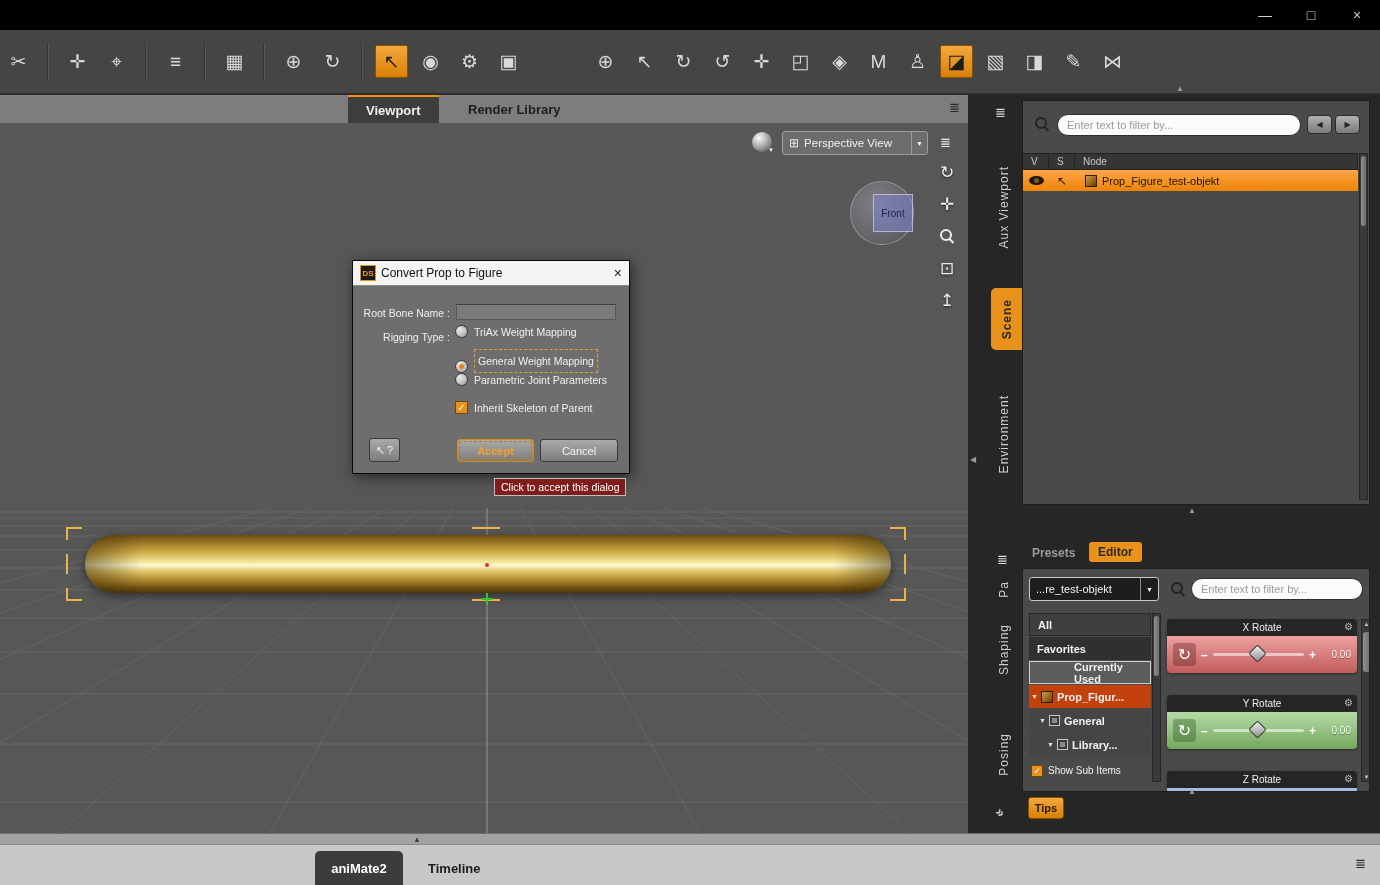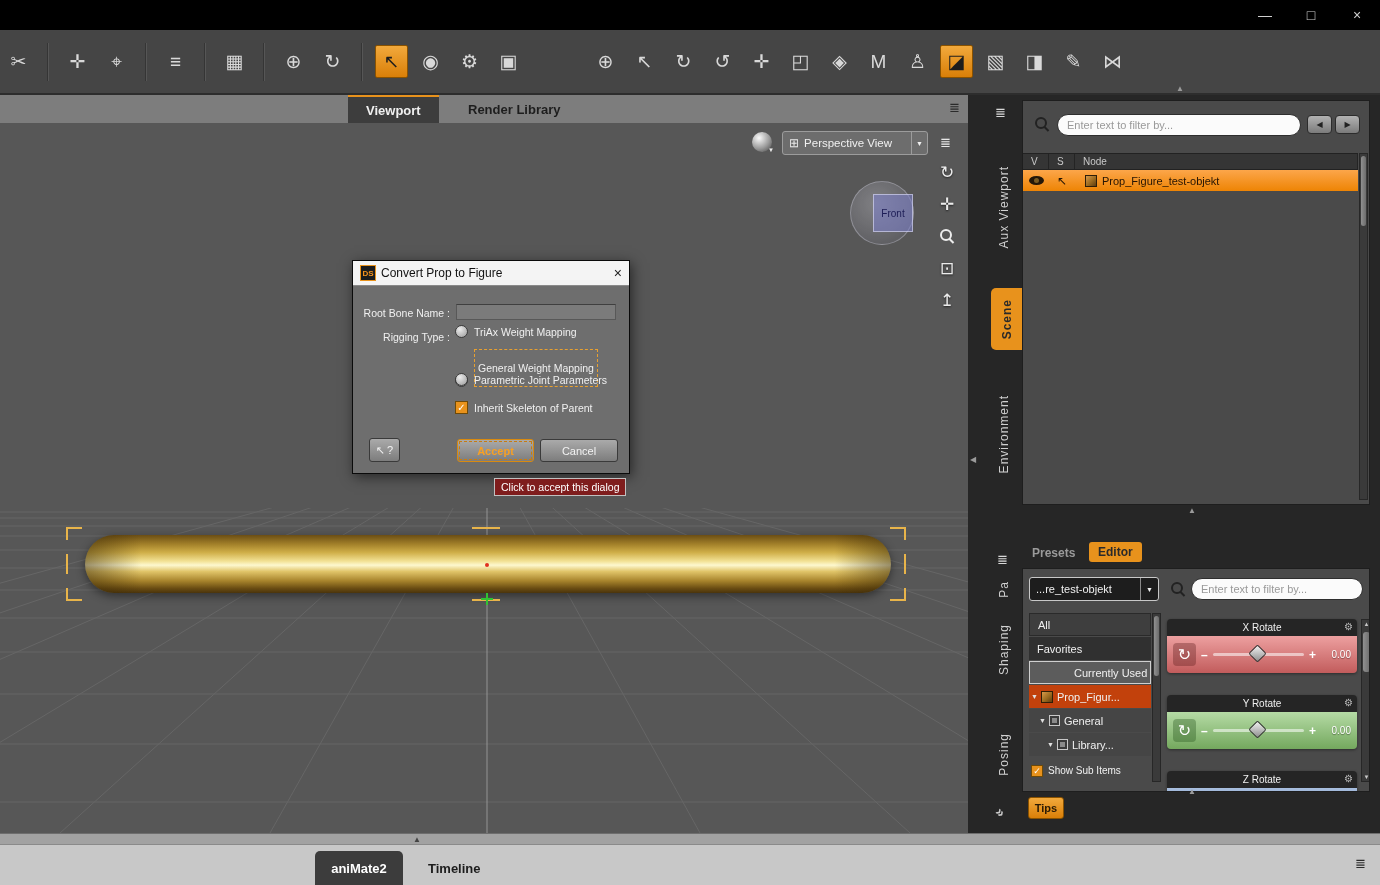--- a/index.html
+++ b/index.html
@@ -65,21 +65,21 @@
   .dlg-title { height:25px; background:#f4f4f4; border-bottom:1px solid #8a8a8a; display:flex; align-items:center; padding:0 7px; gap:5px; cursor:move; }
   .dlg-appicon { width:16px; height:16px; background:#1b1b1b; color:#f7941d; font-size:8px; font-weight:bold; display:flex; align-items:center; justify-content:center; border:1px solid #e8921c; }
   .dlg-title-text { color:#111; font-size:12px; flex:1; }
   .dlg-close { color:#222; font-size:14px; cursor:pointer; }
   .dlg-label { position:absolute; left:0; width:97px; text-align:right; color:#f0f0f0; font-size:10.5px; }
   .dlg-input { position:absolute; left:103px; top:43px; width:160px; height:16px; background:#7b7b7b; border:1px solid #585858; border-top-color:#3f3f3f; }
   .dlg-radio { position:absolute; left:102px; display:flex; align-items:flex-end; color:#f0f0f0; font-size:10.5px; cursor:pointer; }
   .radio { width:13px; height:13px; border-radius:50%; background:radial-gradient(circle at 35% 30%, #ececec, #9a9a9a); border:1px solid #3c3c3c; margin-right:6px; flex:0 0 13px; }
   .radio.sel { display:flex; align-items:center; justify-content:center; }
   .radio.sel::after { content:""; width:5px; height:5px; border-radius:50%; background:#e8851a; }
-  .focus-dashed { border:1px dashed #e8a030; padding:12px 3px; }
+  .focus-dashed { border:1px dashed #e8a030; padding:5px 3px; }
   .chk { width:13px; height:13px; background:#e8921c; border:1px solid #6e4a08; display:flex; align-items:center; justify-content:center; color:#fff; font-size:10px; margin-right:6px; flex:0 0 13px; }
   .dlg-btn { position:absolute; height:23px; background:linear-gradient(#aaaaaa,#7d7d7d); border:1px solid #3a3a3a; border-radius:3px; color:#f2f2f2; font-size:11px; display:flex; align-items:center; justify-content:center; cursor:pointer; gap:2px; }
   .btn-help { left:16px; top:177px; width:31px; height:24px; }
   .btn-accept { left:104px; top:178px; width:77px; border:1px solid #d88a10; color:#f7a024; font-weight:bold; outline:1px dashed #c87c10; outline-offset:-3px; }
   .btn-cancel { left:187px; top:178px; width:78px; }
   .tooltip { position:absolute; left:494px; top:355px; background:#7f1d1d; border:1px solid #c0c0c0; color:#fff; font-size:10.5px; padding:2px 6px; z-index:6; white-space:nowrap; }
 
   
   .right-bg { position:absolute; left:968px; top:95px; width:412px; height:738px; background:#262626; }
   .vtext { writing-mode:vertical-rl; transform:rotate(180deg); font-size:12px; color:#d0d0d0; letter-spacing:1px; white-space:nowrap; }
@@ -114,21 +114,21 @@
   
   .params-pane { position:absolute; left:985px; top:538px; width:395px; height:295px; }
   .params-pane > .pane-icon { position:absolute; left:12px; top:14px; color:#d8d8d8; }
   .ph-presets { position:absolute; left:47px; top:8px; color:#9a9a9a; font-weight:bold; font-size:12px; cursor:pointer; }
   .ph-editor { position:absolute; left:104px; top:4px; background:#e8921c; color:#2a2a2a; font-weight:bold; font-size:12px; padding:3px 9px; border-radius:3px; cursor:pointer; }
   .params-main { position:absolute; left:37px; top:30px; width:348px; height:224px; background:#4a4a4a; border:1px solid #1e1e1e; overflow:hidden; }
   .node-sel { position:absolute; left:6px; top:8px; width:130px; height:24px; background:#1d1d1d; border:1px solid #c8c8c8; border-radius:3px; display:flex; align-items:center; color:#f0f0f0; font-size:11px; cursor:pointer; }
   .node-sel .lbl { flex:1; padding-left:6px; white-space:nowrap; overflow:hidden; }
   .node-sel .arr { width:18px; height:100%; border-left:1px solid #8a8a8a; display:flex; align-items:center; justify-content:center; font-size:7px; }
   .params-main .mag { position:absolute; left:148px; top:13px; color:#222; }
-  .plist-row { position:absolute; left:6px; width:122px; height:23px; display:flex; align-items:center; color:#f0f0f0; font-size:11px; font-weight:normal; padding-left:8px; cursor:pointer; }
+  .plist-row { position:absolute; left:6px; width:122px; height:23px; display:flex; align-items:center; color:#f0f0f0; font-size:11px; font-weight:bold; padding-left:8px; cursor:pointer; }
   .texp { font-size:7px; color:#e0e0e0; margin-right:3px; }
   .boxicon { width:11px; height:11px; display:inline-block; border:1px solid #c8c8c8; background:#3a3a3a; position:relative; margin-right:4px; flex:0 0 11px; }
   .boxicon::after { content:""; position:absolute; inset:2px; background:#8a8a8a; }
   .chk-small { width:12px; height:12px; background:#e8921c; border:1px solid #6e4a08; display:flex; align-items:center; justify-content:center; color:#fff; font-size:9px; margin-right:5px; flex:0 0 12px; }
   .slider { position:absolute; left:144px; width:190px; border-radius:4px; overflow:hidden; box-shadow:0 1px 3px rgba(0,0,0,.4); }
   .sl-head { height:17px; background:rgba(34,34,34,.92); display:flex; align-items:center; justify-content:center; position:relative; color:#f0f0f0; font-size:10px; font-weight:normal; }
   .sl-gear { position:absolute; right:4px; top:2px; color:#bbb; font-size:10px; cursor:pointer; }
   .sl-body { height:37px; display:flex; align-items:center; padding:0 6px; gap:5px; }
   .sl-x .sl-body { background:linear-gradient(#eda0a0,#c25c5c); }
   .sl-y .sl-body { background:linear-gradient(#b5dba5,#74a85e); }

